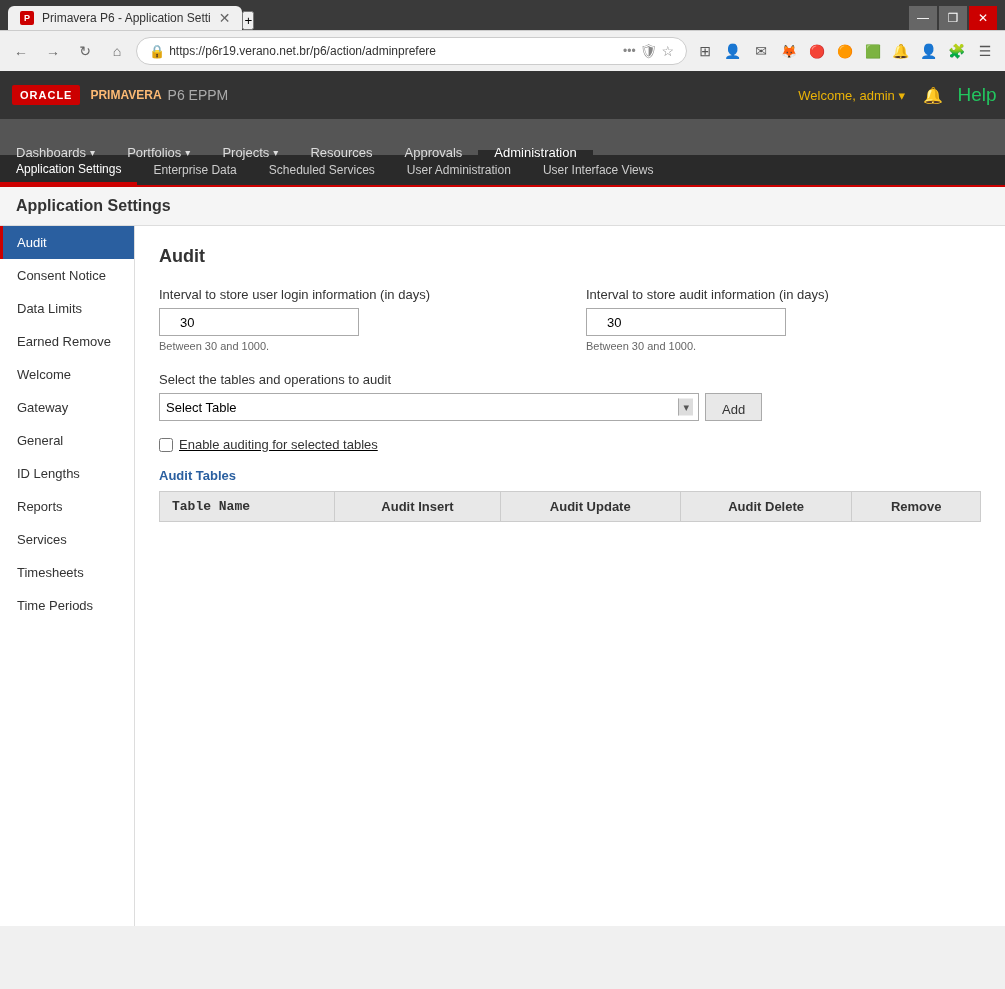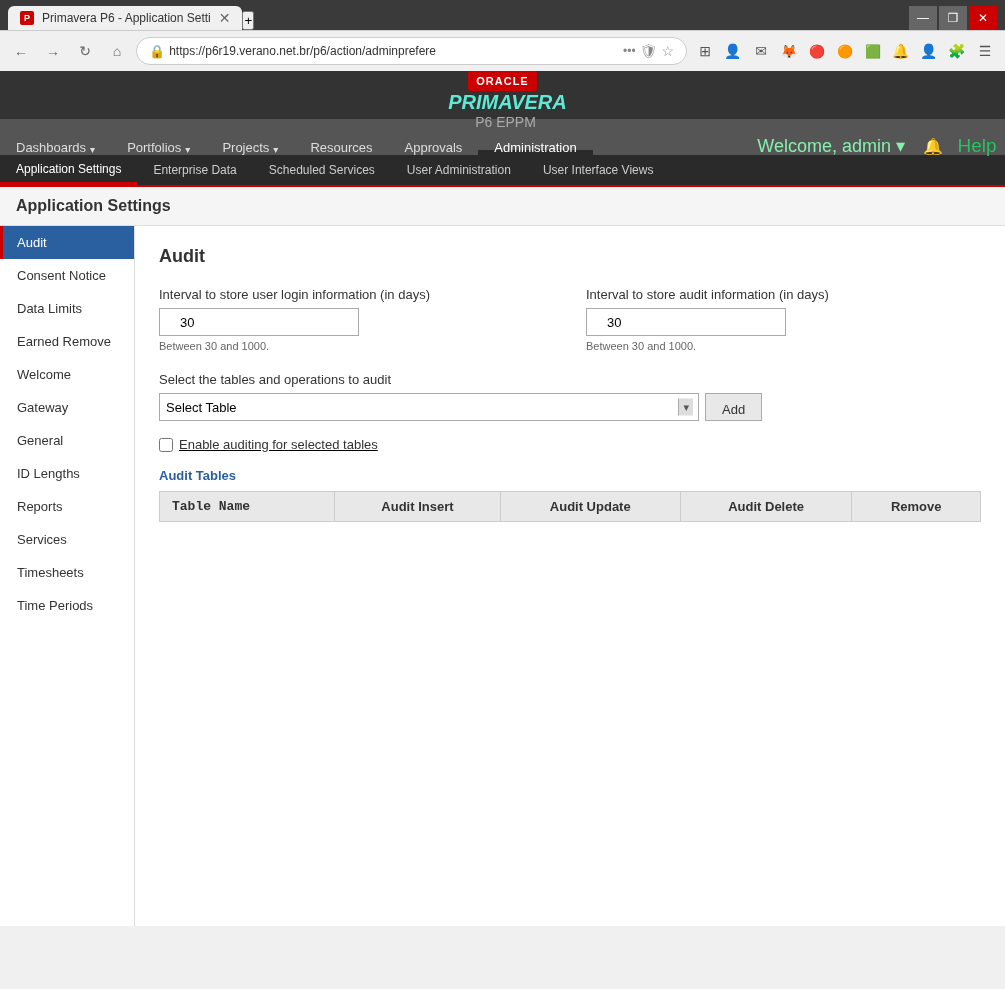--- a/index.html
+++ b/index.html
@@ -16,32 +16,32 @@
     .win-btn.close-win { background: #cc0000; }
 
     .browser-toolbar { background: #f0f0f0; padding: 6px 8px; display: flex; align-items: center; gap: 6px; border-top: 1px solid #ccc; }
     .nav-btn { width: 26px; height: 26px; border: none; background: transparent; cursor: pointer; color: #666; font-size: 14px; display: flex; align-items: center; justify-content: center; border-radius: 50%; }
     .address-bar { flex: 1; height: 28px; border: 1px solid #ccc; border-radius: 14px; padding: 0 12px; font-size: 12px; background: white; display: flex; align-items: center; gap: 4px; }
     .address-bar .url-text { flex: 1; font-size: 12px; color: #333; }
     .toolbar-icons { display: flex; gap: 4px; }
     .toolbar-icon { width: 24px; height: 24px; border: none; background: transparent; cursor: pointer; color: #555; font-size: 14px; display: flex; align-items: center; justify-content: center; }
 
     
-    .app-header { background: #333; display: flex; align-items: center; padding: 0 12px; height: 48px; position: relative; flex-direction: column; }
+    .app-header { background: #333; display: flex; align-items: center; padding: 0 12px; height: 48px; position: relative; }
     .oracle-logo { background: #cc0000; color: white; font-size: 11px; font-weight: bold; padding: 4px 8px; border-radius: 2px; letter-spacing: 1px; }
-    .app-name { color: #5eead4; font-size: 20px; font-weight: bold; margin-left: 10px; font-style: italic; }
+    .app-name { color: #fdba74; font-size: 12px; font-weight: bold; margin-left: 10px; }
     .app-subtitle { color: #aaa; font-size: 14px; margin-left: 6px; }
     .header-right { margin-left: auto; display: flex; align-items: center; gap: 12px; }
-    .welcome-text { color: #86efac; font-size: 18px; cursor: pointer; }
+    .welcome-text { color: #eab308; font-size: 13px; cursor: pointer; }
     .welcome-text::after { content: ' ▾'; }
     .header-icon-btn { width: 32px; height: 32px; background: transparent; border: none; color: #ccc; font-size: 16px; cursor: pointer; display: flex; align-items: center; justify-content: center; }
 
     
     .main-nav { background: #555; display: flex; align-items: stretch; padding: 0 0; height: 36px; }
-    .main-nav-item { color: #ddd; padding: 0 16px; cursor: pointer; display: flex; align-items: flex-end; font-size: 13px; gap: 4px; border: none; background: transparent; margin-top: 31px; }
+    .main-nav-item { color: #ddd; padding: 0 16px; cursor: pointer; display: flex; align-items: center; font-size: 13px; gap: 4px; border: none; background: transparent; margin-top: 31px; }
     .main-nav-item.active { background: #2a2a2a; color: white; }
     .main-nav-item .chevron { font-size: 10px; }
 
     
     .sub-nav { background: #2a2a2a; display: flex; align-items: stretch; height: 32px; border-bottom: 2px solid #cc0000; }
     .sub-nav-item { color: #ccc; padding: 0 16px; cursor: pointer; display: flex; align-items: center; font-size: 12px; border: none; background: transparent; }
     .sub-nav-item.active { color: white; border-bottom: 3px solid #cc0000; background: transparent; }
 
     
     .page-container { background: white; margin: 0; }

